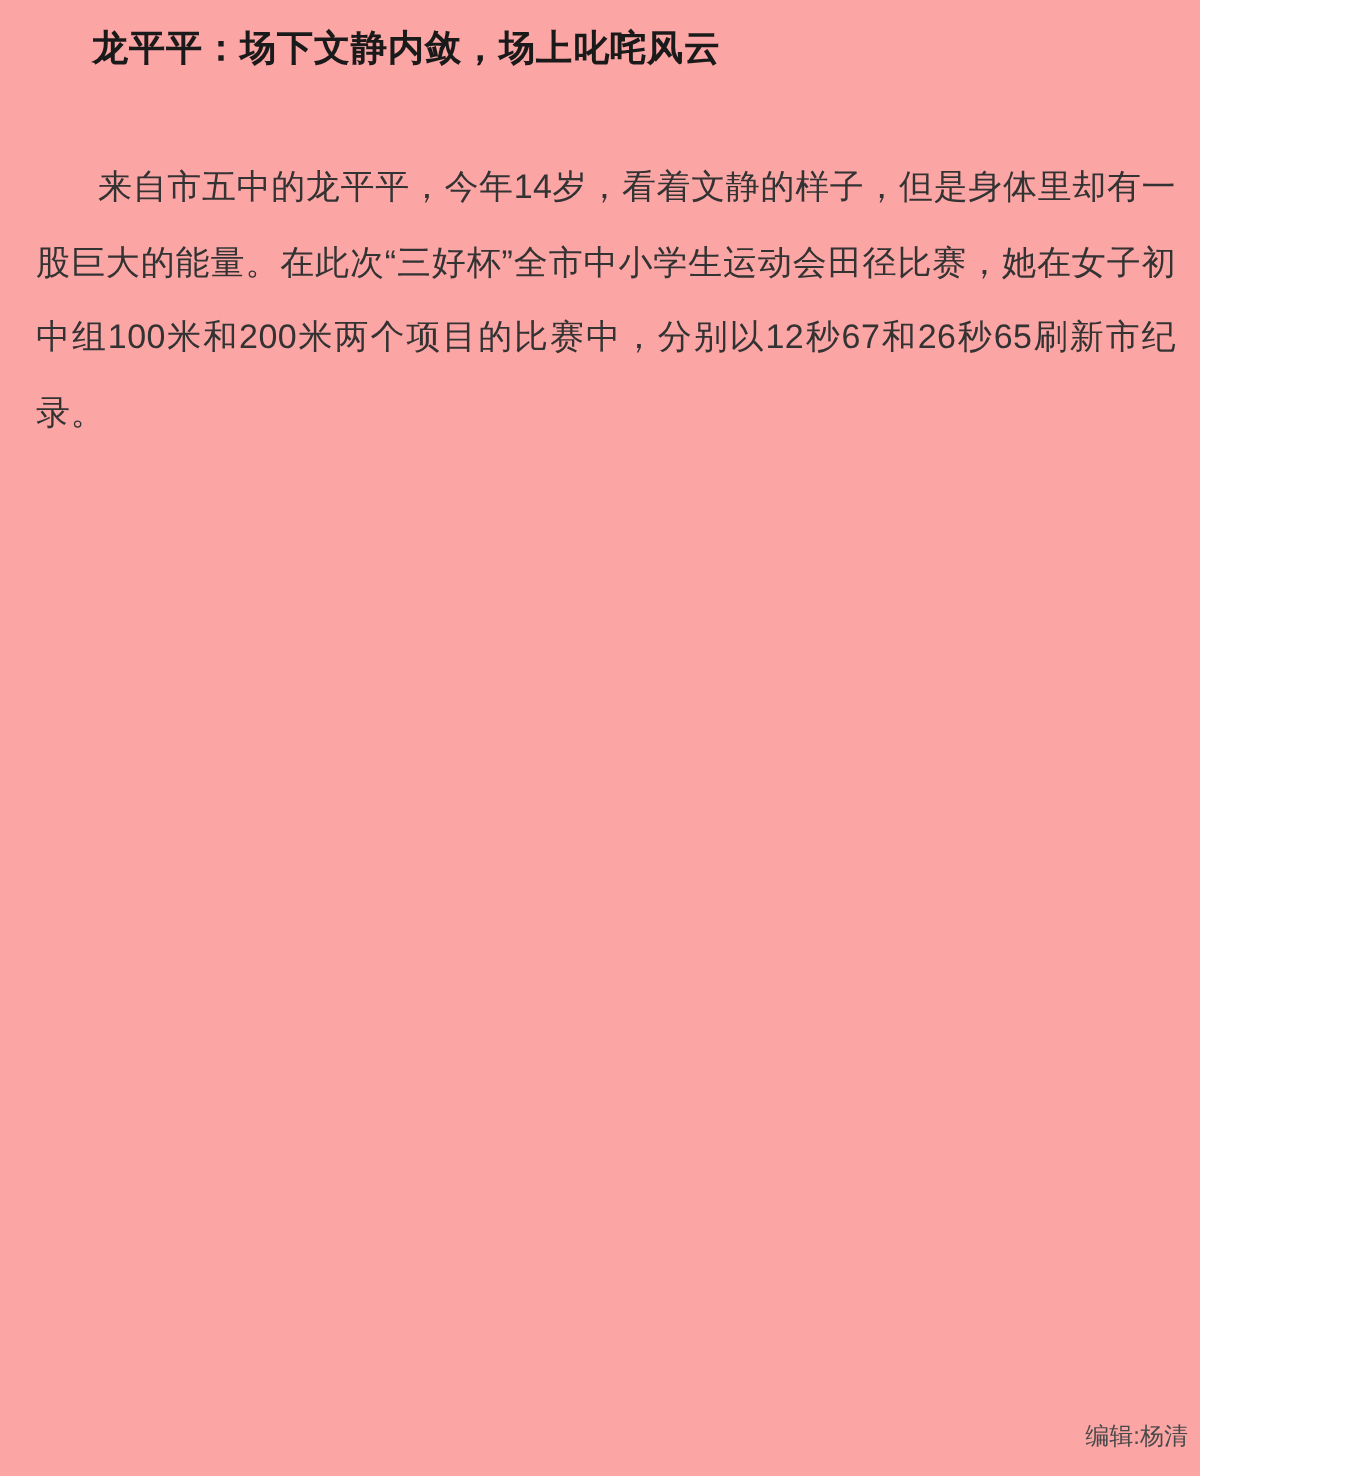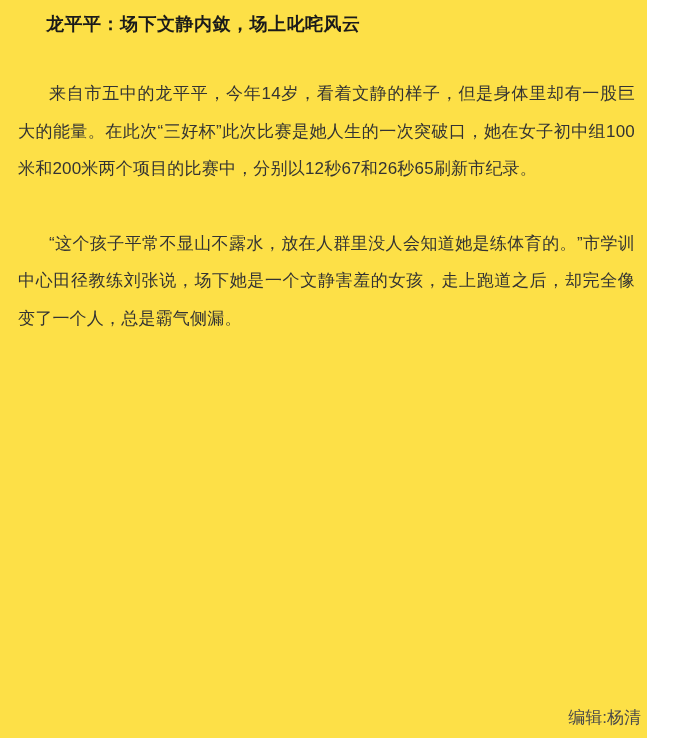--- a/index.html
+++ b/index.html
@@ -9,24 +9,24 @@
   }
   body {
     width: 684px;
     height: 738px;
     overflow: hidden;
     font-family: "Liberation Sans", "DejaVu Sans", sans-serif;
   }
   .page {
     position: relative;
     box-sizing: border-box;
-    width: 647px;
+    width: 600px;
     height: 738px;
     padding: 15px 12px 0 18px;
-    background: #fde047;
+    background: #fca5a5;
     overflow: hidden;
   }
   .title {
     margin: 0 0 41px 0;
     font-size: 18px;
     line-height: 19px;
     font-weight: bold;
     color: #1a1a1a;
     text-indent: 28px;
     letter-spacing: 0.5px;
@@ -37,32 +37,31 @@
     line-height: 37.5px;
     color: #333333;
     text-align: justify;
     text-indent: 31px;
     letter-spacing: 0.2px;
   }
   .editor {
     position: absolute;
     right: 6px;
     top: 708px;
-    font-size: 17px;
+    font-size: 12px;
     line-height: 20px;
     color: #4a4a4a;
     text-align: right;
   }
 </style>
 </head>
 <body>
 
 <div class="page">
   <h1 class="title">龙平平：场下文静内敛，场上叱咤风云</h1>
 
-  <p class="para">来自市五中的龙平平，今年14岁，看着文静的样子，但是身体里却有一股巨大的能量。在此次“三好杯”此次比赛是她人生的一次突破口，她在女子初中组100米和200米两个项目的比赛中，分别以12秒67和26秒65刷新市纪录。</p>
+  <p class="para">来自市五中的龙平平，今年14岁，看着文静的样子，但是身体里却有一股巨大的能量。在此次“三好杯”全市中小学生运动会田径比赛，她在女子初中组100米和200米两个项目的比赛中，分别以12秒67和26秒65刷新市纪录。</p>
 
-  <p class="para">“这个孩子平常不显山不露水，放在人群里没人会知道她是练体育的。”市学训中心田径教练刘张说，场下她是一个文静害羞的女孩，走上跑道之后，却完全像变了一个人，总是霸气侧漏。</p>
 
 
 
   <div class="editor">编辑:杨清</div>
 </div>
 
 </body></html>

